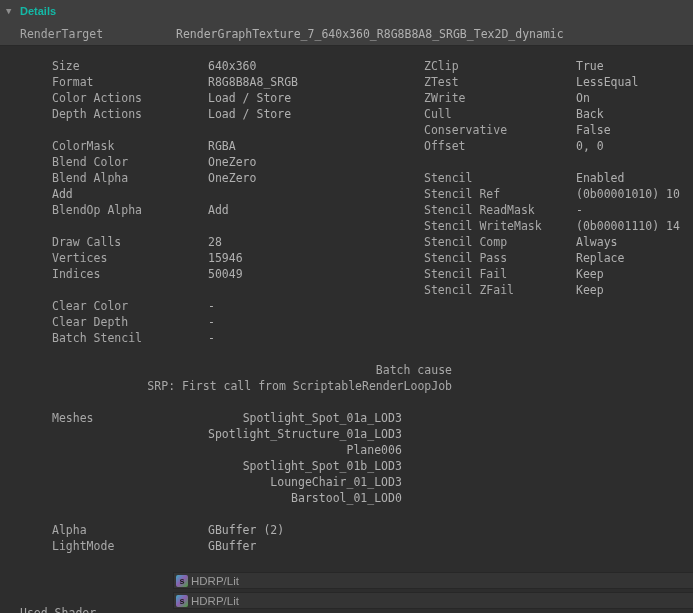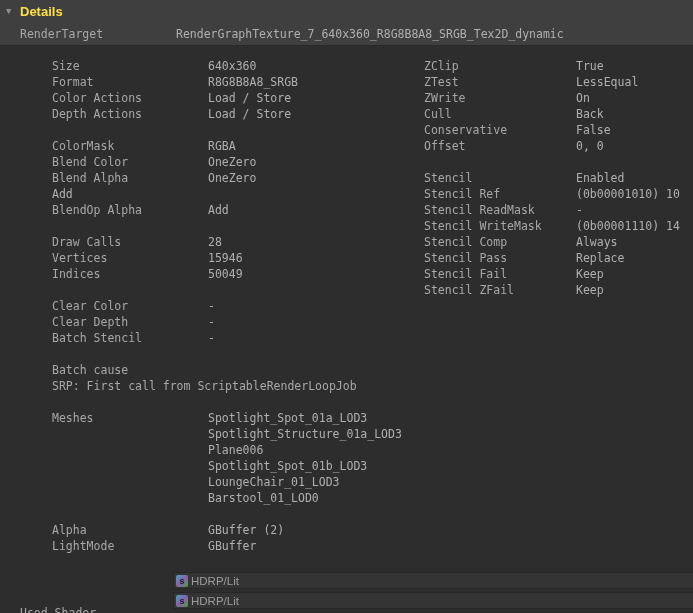--- a/index.html
+++ b/index.html
@@ -33,22 +33,22 @@
   .foldout-tri {
     display: inline-block;
     width: 14px;
     color: #8e8e8e;
     font-size: 9px;
     line-height: 14px;
   }
   .details-title {
     font-family: "Liberation Sans", sans-serif;
     font-weight: bold;
-    font-size: 13px;
-    color: #fde047;
+    font-size: 11px;
+    color: #14b8a6;
   }
   .rt-row {
     position: absolute;
     left: 20px; top: 26px; right: 4px;
     display: flex;
     height: 16px;
     line-height: 16px;
     white-space: nowrap;
   }
   .rt-row .lbl { width: 156px; flex: 0 0 156px; }
@@ -57,21 +57,21 @@
     position: absolute;
     white-space: nowrap;
   }
   .col-left  { left: 20px;  top: 58px; width: 400px; margin-left: 32px; }
   .col-right { left: 424px; top: 58px; width: 266px; }
   .row { display: flex; height: 16px; line-height: 16px; }
   .col-left  .lbl { width: 156px; flex: 0 0 156px; }
   .col-right .lbl { width: 152px; flex: 0 0 152px; }
   .val { color: #b0b0b0; }
   .gap { height: 16px; }
-  .full-line { height: 16px; line-height: 16px; }
+  .full-line { height: 16px; line-height: 16px; text-align: right; }
   .mesh-row { display: flex; }
   .mesh-row .lbl { width: 156px; flex: 0 0 156px; line-height: 16px; }
   .mesh-list .full-line { color: #b0b0b0; }
   
   .shader-label {
     position: absolute;
     left: 20px;
     height: 16px; line-height: 16px;
     white-space: nowrap;
   }

